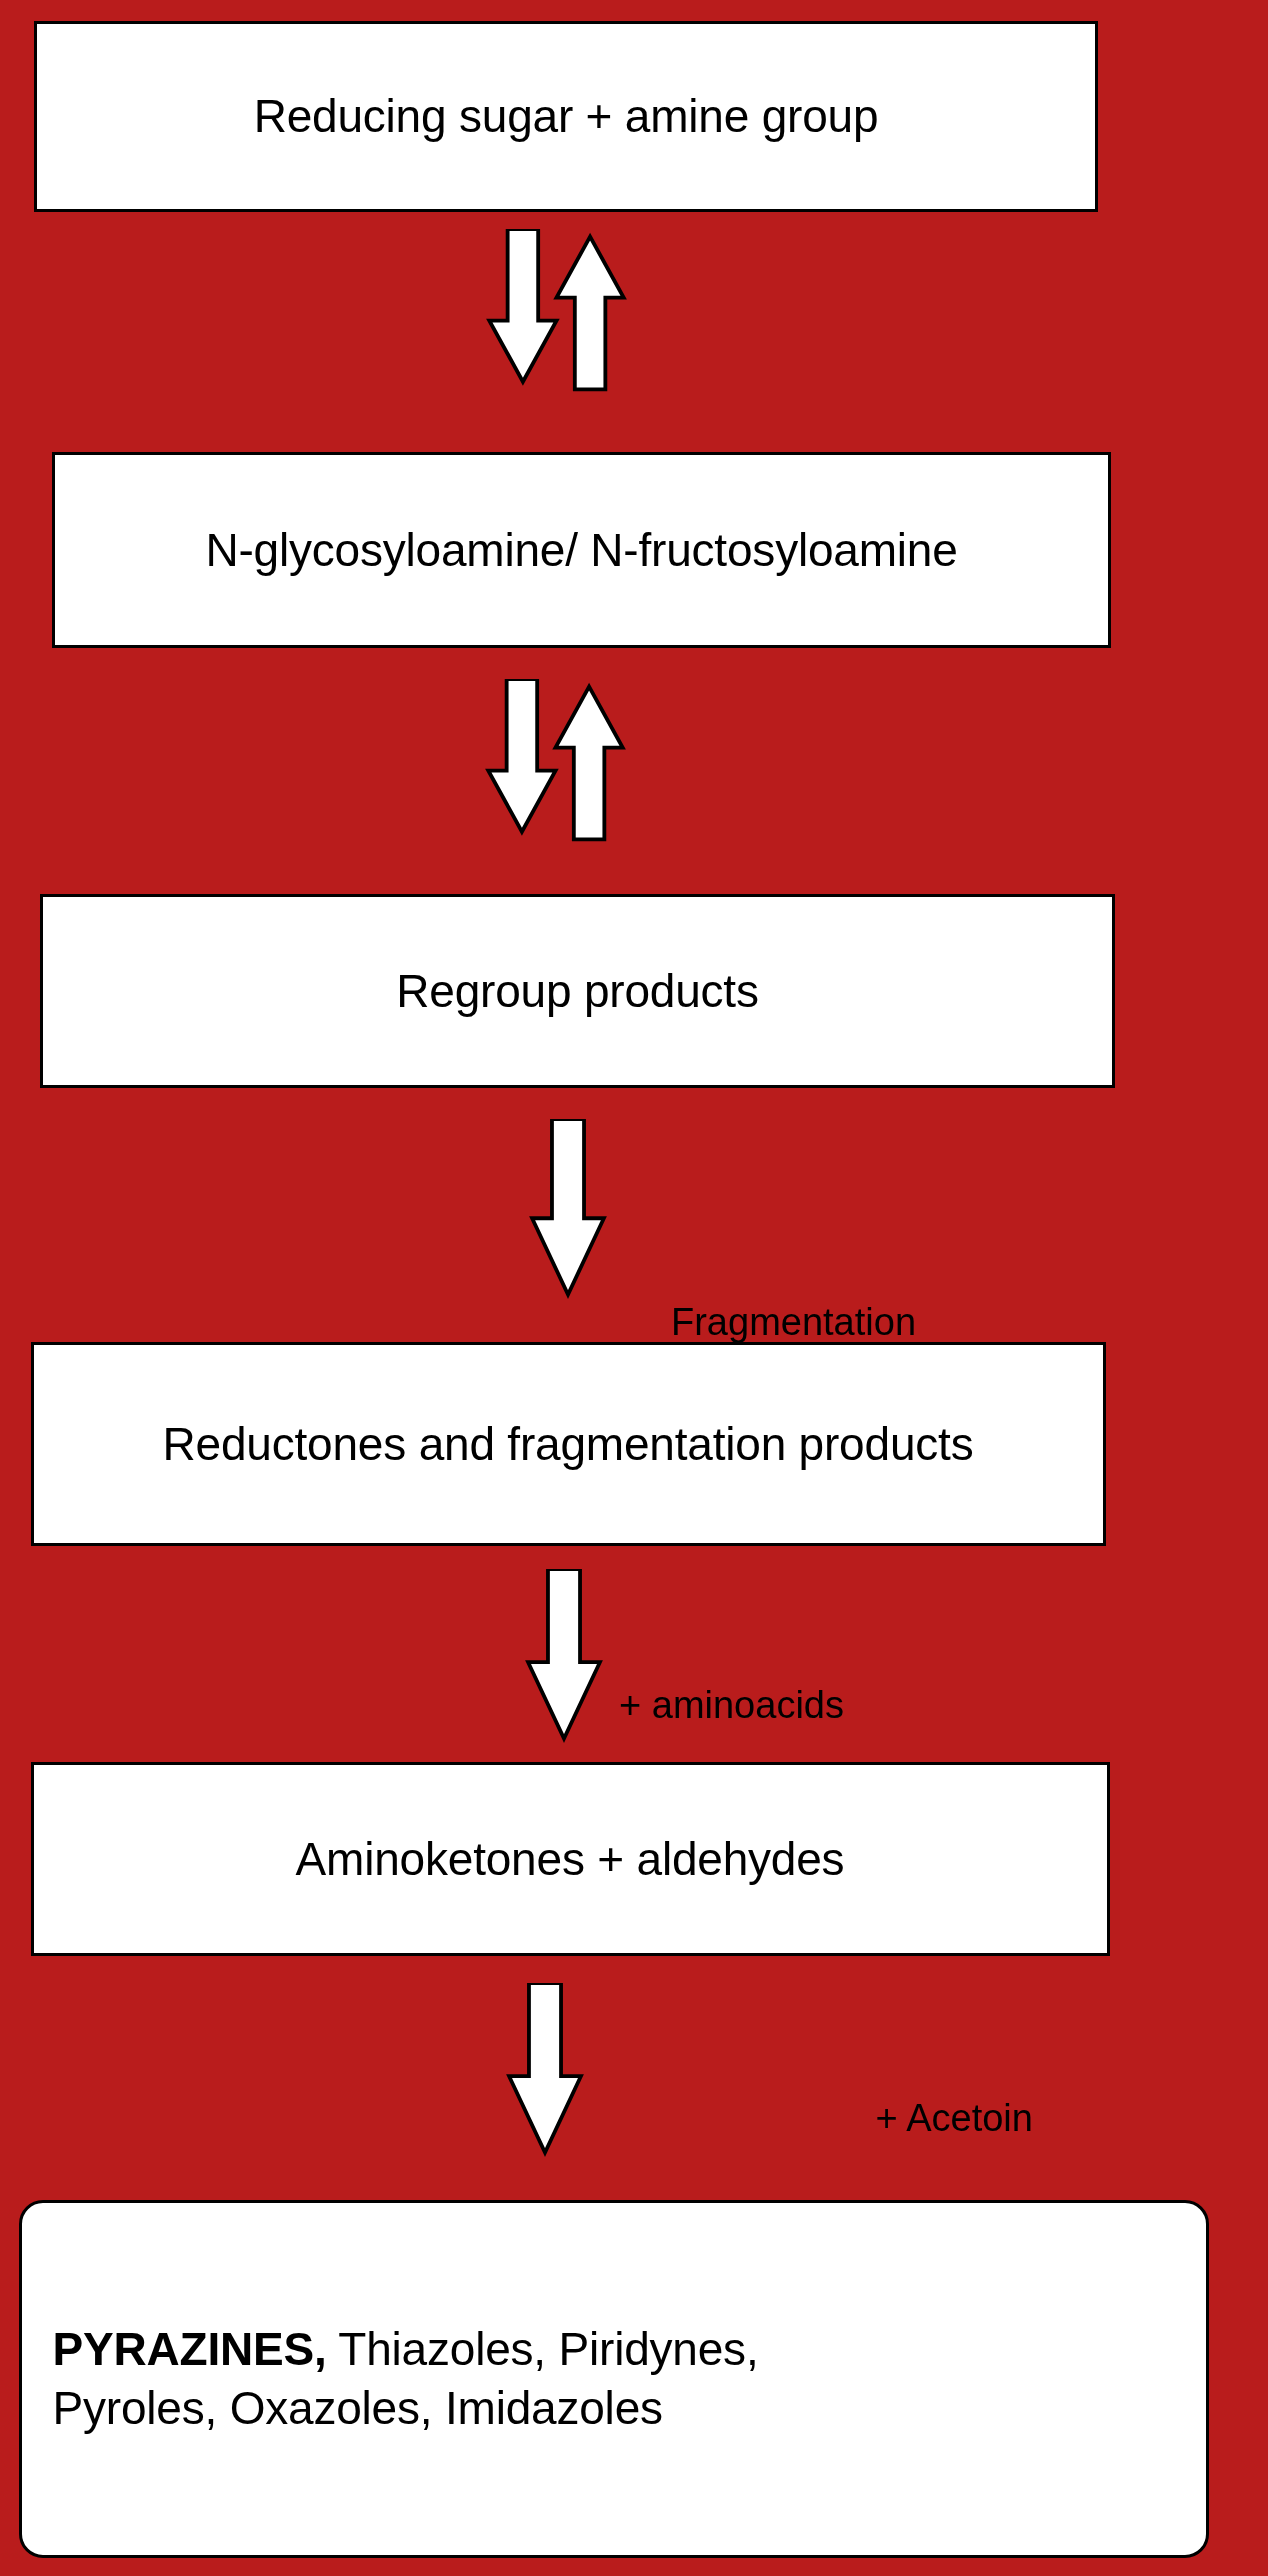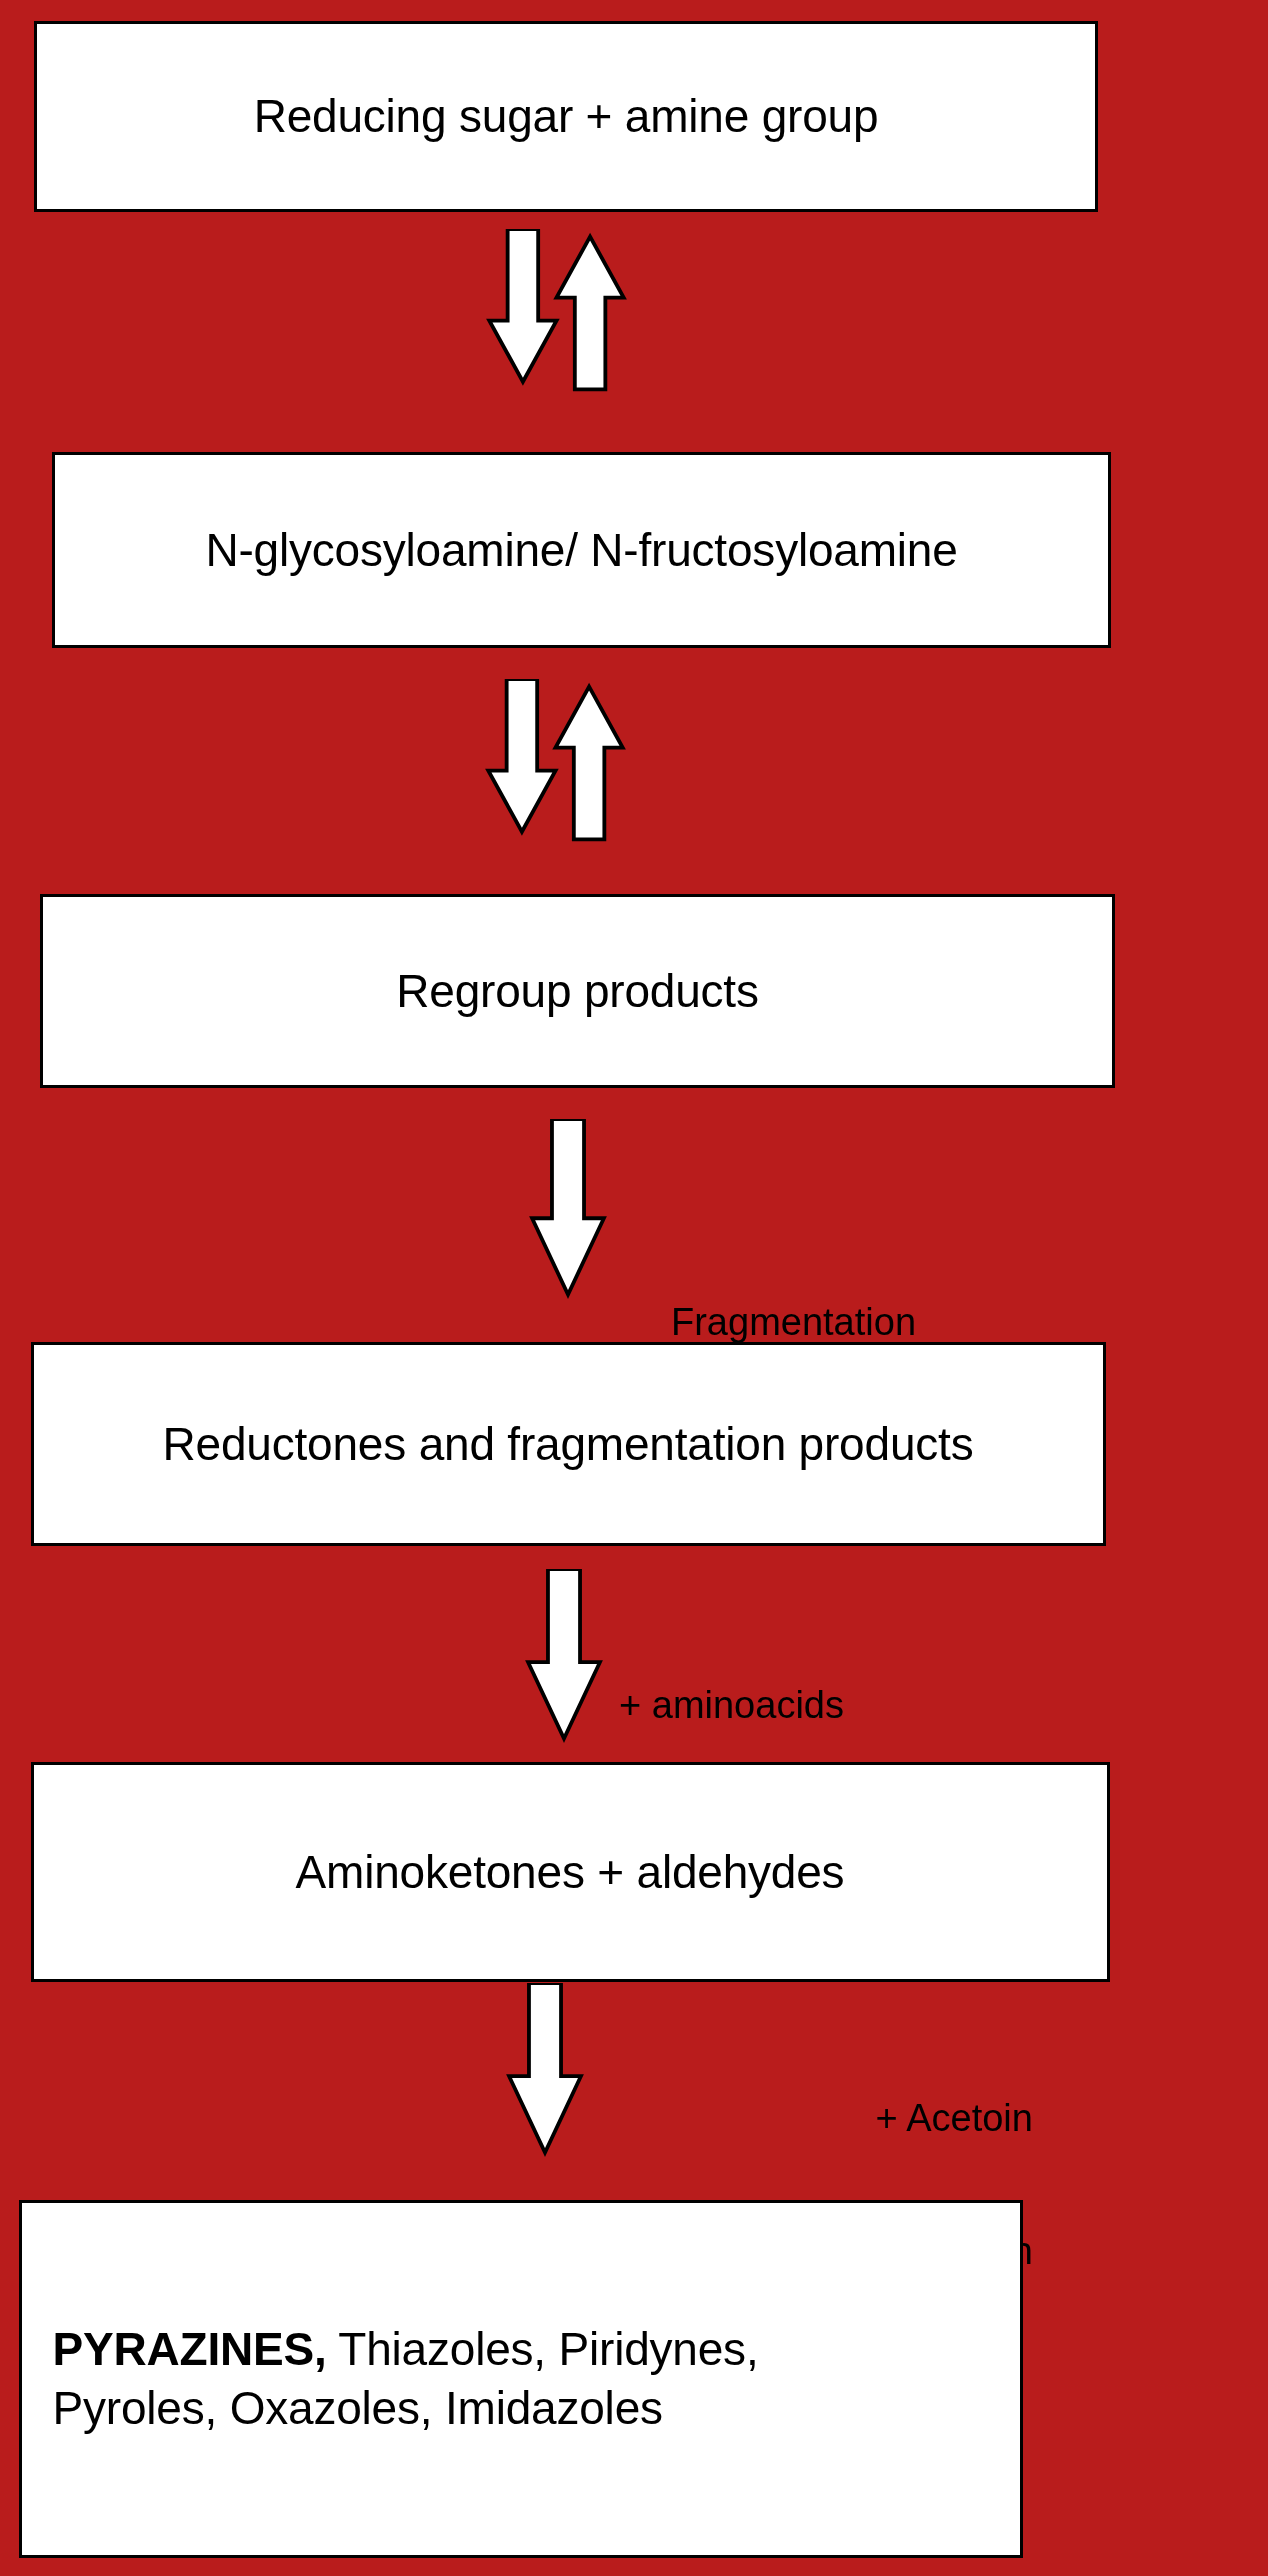--- a/index.html
+++ b/index.html
@@ -110,35 +110,35 @@
   <div class="arrow-group" style="left:522px; top:1569px;">
     <svg class="arrow-svg" width="84" height="191" viewBox="0 0 110 250">
       <polygon points="34,0 76,0 76,122 102,122 55,222 8,122 34,122" fill="#ffffff" stroke="#000000" stroke-width="5" stroke-linejoin="miter"></polygon>
     </svg>
   </div>
   <div class="edge-label" style="left:619px; top:1594px;">
     <div>+ aminoacids</div>
     <div>Strecker degradation</div>
   </div>
 
-  <div class="node-box center" style="left:30.5px; top:1762px; width:1079px; height:220px;">
+  <div class="node-box center" style="left:30.5px; top:1762px; width:1079px; height:194px;">
     <span class="node-text">Aminoketones + aldehydes</span>
   </div>
 
   <div class="arrow-group" style="left:503px; top:1983px;">
     <svg class="arrow-svg" width="84" height="191" viewBox="0 0 110 250">
       <polygon points="34,0 76,0 76,122 102,122 55,222 8,122 34,122" fill="#ffffff" stroke="#000000" stroke-width="5" stroke-linejoin="miter"></polygon>
     </svg>
   </div>
   <div class="edge-label" style="left:602px; top:2007px;text-align:right;">
     <div>+ Acetoin</div>
     <div>Cyclization, condensation</div>
   </div>
 
-  <div class="node-box left" style="left:19px; top:2200px; width:1004px; height:358px;">
+  <div class="node-box left" style="left:19px; top:2200px; width:1190px; height:358px;border-radius:24px;">
     <div class="node-text multi">
       <span class="bold-lead">PYRAZINES,</span><span> Thiazoles, Piridynes,</span><br>
       <span>Pyroles, Oxazoles, Imidazoles</span>
     </div>
   </div>
 
 </div>
 
 
 </body></html>

